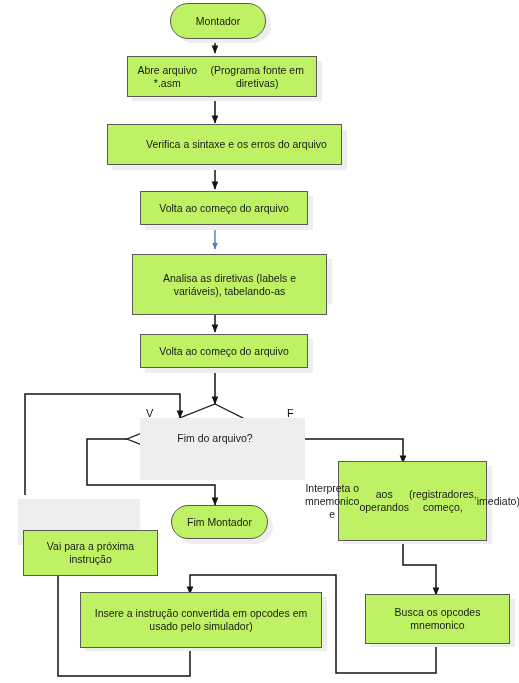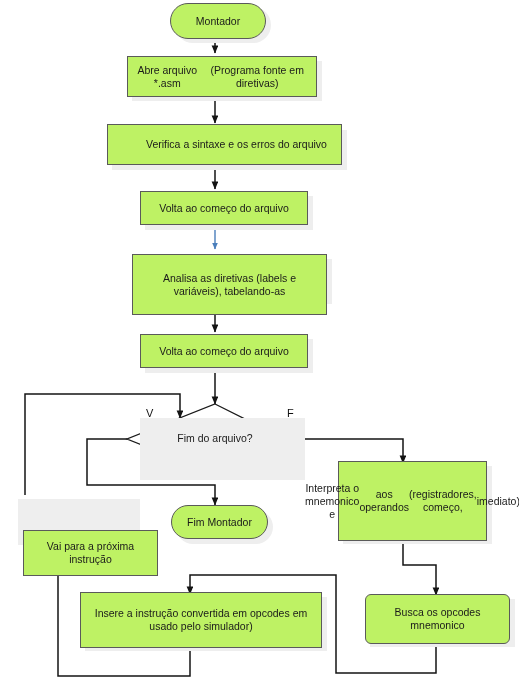--- a/index.html
+++ b/index.html
@@ -162,21 +162,21 @@
     <span>instrução</span>
   </div>
 
   <div class="node" style="left:338px; top:461px; width:149px; height:80px; flex-direction:row;">
     <span>Interpreta o mnemonico e</span>
     <span>aos operandos</span>
     <span>(registradores, começo,</span>
     <span>imediato)</span>
   </div>
 
-  <div class="node" style="left:365px; top:594px; width:145px; height:50px; flex-direction:column;border-radius:6px;">
+  <div class="node" style="left:365px; top:594px; width:145px; height:50px; flex-direction:column;">
     <span>Busca os opcodes</span>
     <span>mnemonico</span>
   </div>
 
   <div class="node" style="left:80px; top:592px; width:242px; height:56px; flex-direction:column;">
     <span>Insere a instrução convertida em opcodes em</span>
     <span>usado pelo simulador)</span>
   </div>
 
 </div>

